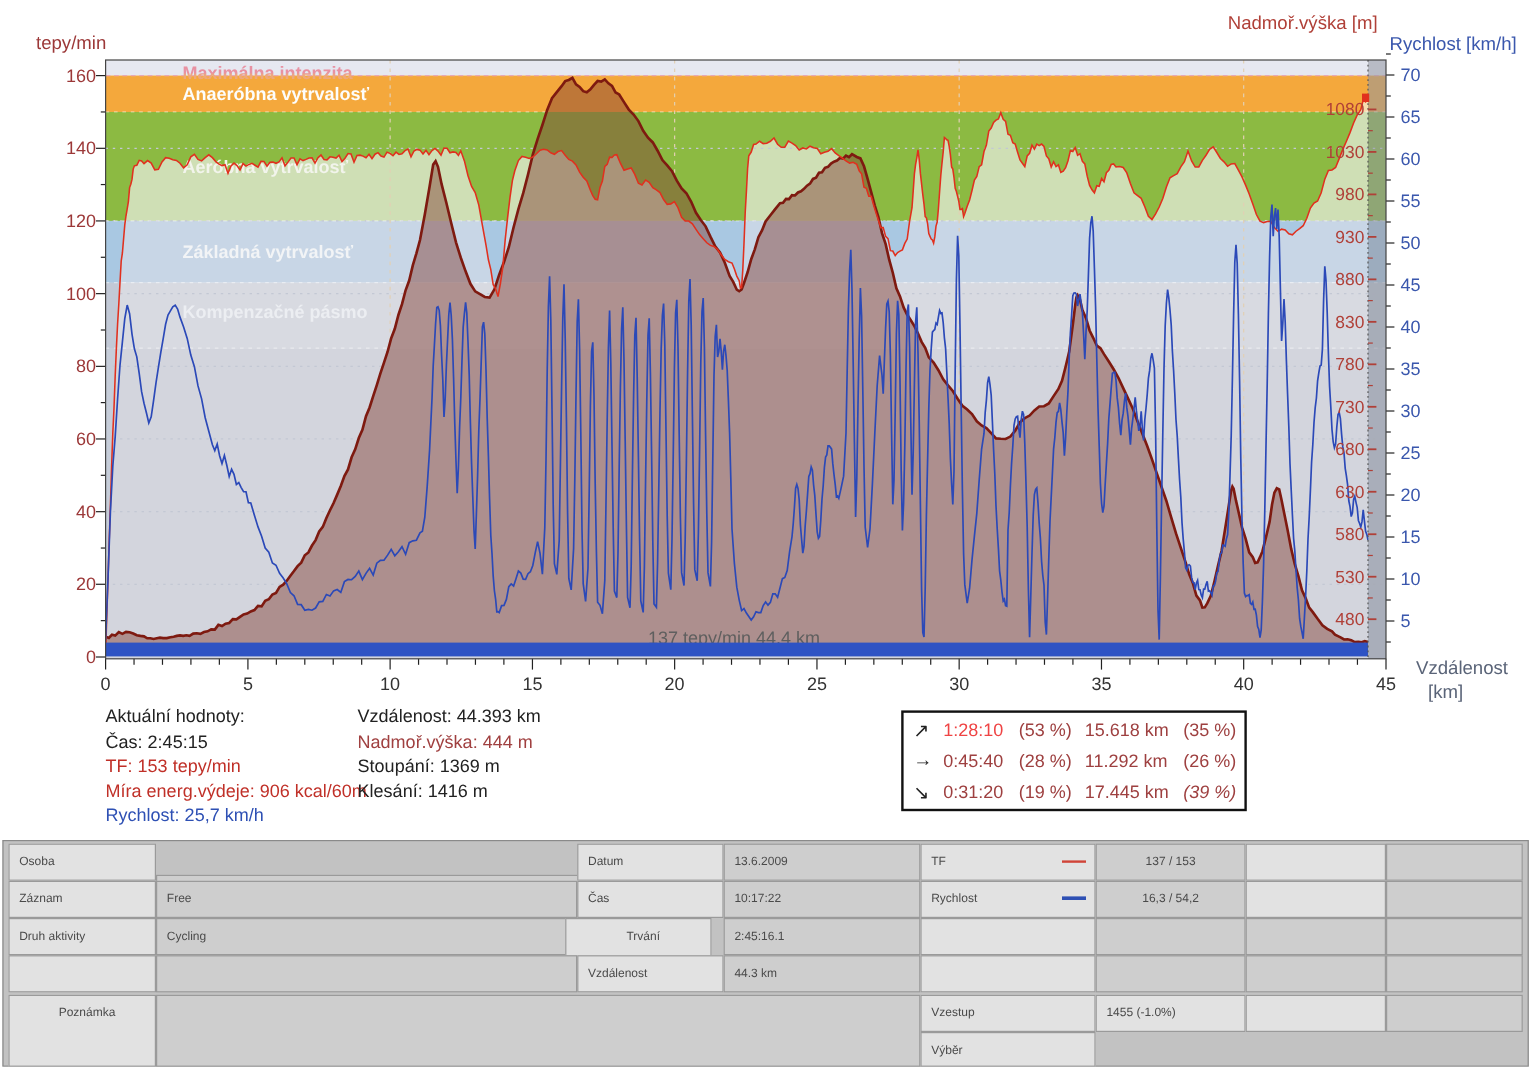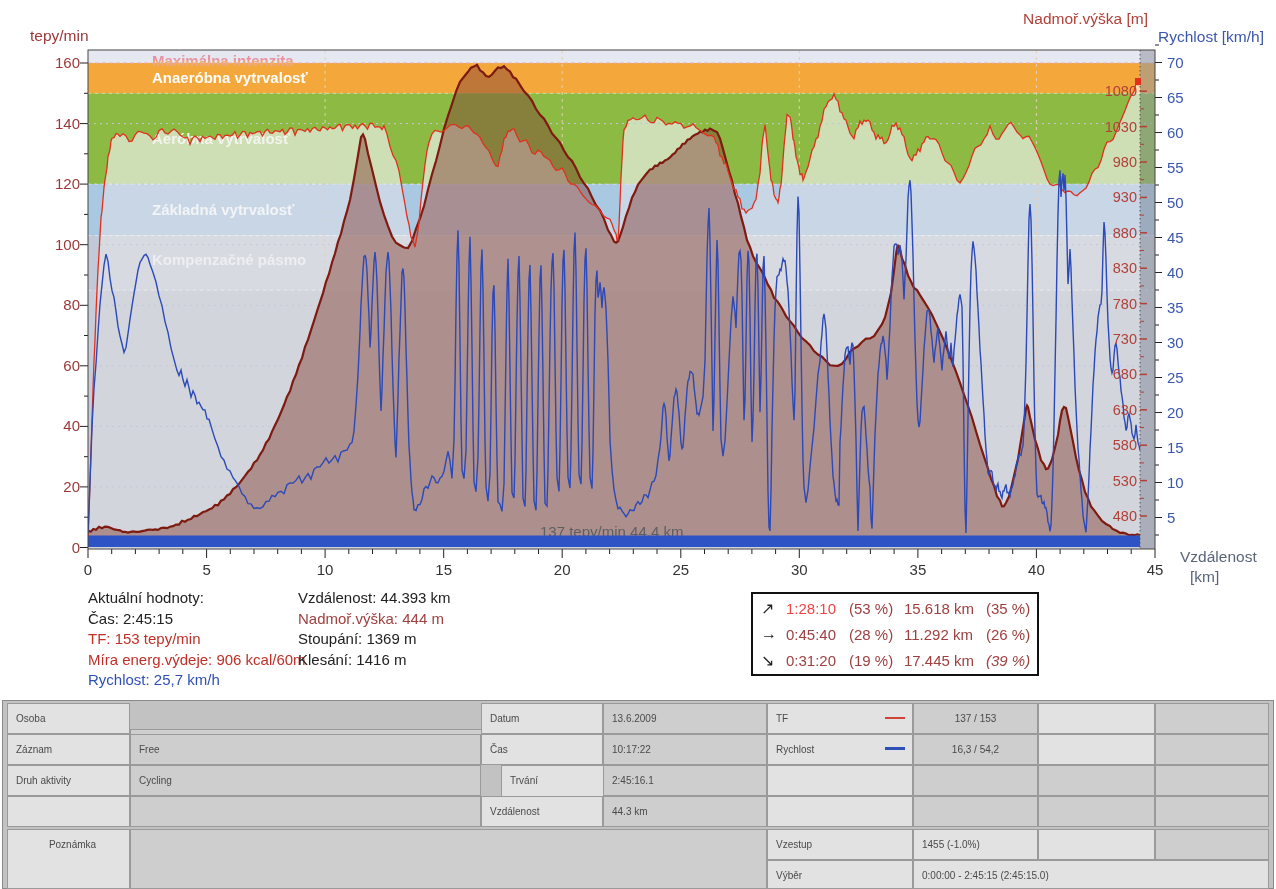--- a/index.html
+++ b/index.html
@@ -292,34 +292,33 @@
     <div class="cell" style="left:130px;top:734px;width:351px;height:31px;background:#cecece;">Free</div>
     <div class="cell" style="left:481px;top:734px;width:122px;height:31px;background:#e2e2e2;">Čas</div>
     <div class="cell" style="left:603px;top:734px;width:164px;height:31px;background:#cecece;">10:17:22</div>
     <div class="cell" style="left:767px;top:734px;width:146px;height:31px;background:#e2e2e2;">Rychlost</div>
     <div style="position:absolute;left:885px;top:747px;width:20px;height:3px;background:#2e50b4;"></div>
     <div class="cell" style="left:913px;top:734px;width:125px;height:31px;background:#cecece;text-align:center;padding-left:0;"><span style="padding:0 0 0 0">16,3 / 54,2</span></div>
     <div class="cell" style="left:1038px;top:734px;width:117px;height:31px;background:#e2e2e2;"></div>
     <div class="cell" style="left:1155px;top:734px;width:114px;height:31px;background:#cecece;"></div>
     <div class="cell" style="left:7px;top:765px;width:123px;height:31px;background:#e2e2e2;">Druh aktivity</div>
     <div class="cell" style="left:130px;top:765px;width:351px;height:31px;background:#cecece;">Cycling</div>
-    <div class="cell" style="left:501px;top:765px;width:122px;height:35px;background:#e2e2e2;">Trvání</div>
+    <div class="cell" style="left:471px;top:765px;width:122px;height:35px;background:#e2e2e2;text-align:center;">Trvání</div>
     <div class="cell" style="left:603px;top:765px;width:164px;height:31px;background:#cecece;">2:45:16.1</div>
     <div class="cell" style="left:767px;top:765px;width:146px;height:31px;background:#e2e2e2;"></div>
     <div class="cell" style="left:913px;top:765px;width:125px;height:31px;background:#cecece;text-align:center;padding-left:0;"><span style="padding:0 0 0 0"></span></div>
     <div class="cell" style="left:1038px;top:765px;width:117px;height:31px;background:#cecece;"></div>
     <div class="cell" style="left:1155px;top:765px;width:114px;height:31px;background:#cecece;"></div>
     <div class="cell" style="left:7px;top:796px;width:123px;height:31px;background:#e2e2e2;"></div>
     <div class="cell" style="left:130px;top:796px;width:351px;height:31px;background:#cecece;"></div>
     <div class="cell" style="left:481px;top:796px;width:122px;height:31px;background:#e2e2e2;">Vzdálenost</div>
     <div class="cell" style="left:603px;top:796px;width:164px;height:31px;background:#cecece;">44.3 km</div>
     <div class="cell" style="left:767px;top:796px;width:146px;height:31px;background:#e2e2e2;"></div>
     <div class="cell" style="left:913px;top:796px;width:125px;height:31px;background:#cecece;text-align:center;padding-left:0;"><span style="padding:0 0 0 0"></span></div>
     <div class="cell" style="left:1038px;top:796px;width:117px;height:31px;background:#cecece;"></div>
     <div class="cell" style="left:1155px;top:796px;width:114px;height:31px;background:#cecece;"></div>
     <div class="cell" style="left:7px;top:829px;width:123px;height:60px;background:#e2e2e2;text-align:center;">Poznámka</div>
     <div class="cell" style="left:130px;top:829px;width:637px;height:60px;background:#cecece;"></div>
     <div class="cell" style="left:767px;top:829px;width:146px;height:31px;background:#e2e2e2;">Vzestup</div>
     <div class="cell" style="left:913px;top:829px;width:125px;height:31px;background:#e2e2e2;">1455 (-1.0%)</div>
     <div class="cell" style="left:1038px;top:829px;width:117px;height:31px;background:#e2e2e2;"></div>
     <div class="cell" style="left:1155px;top:829px;width:114px;height:31px;background:#cecece;"></div>
     <div class="cell" style="left:767px;top:860px;width:146px;height:29px;background:#e2e2e2;">Výběr</div>
-    <div class="cell" style="left:913px;top:860px;width:356px;height:29px;background:#e2e2e2;">0:00:00 - 2:45:15 (2:45:15.0)</div>
 </div>
 </body></html>

